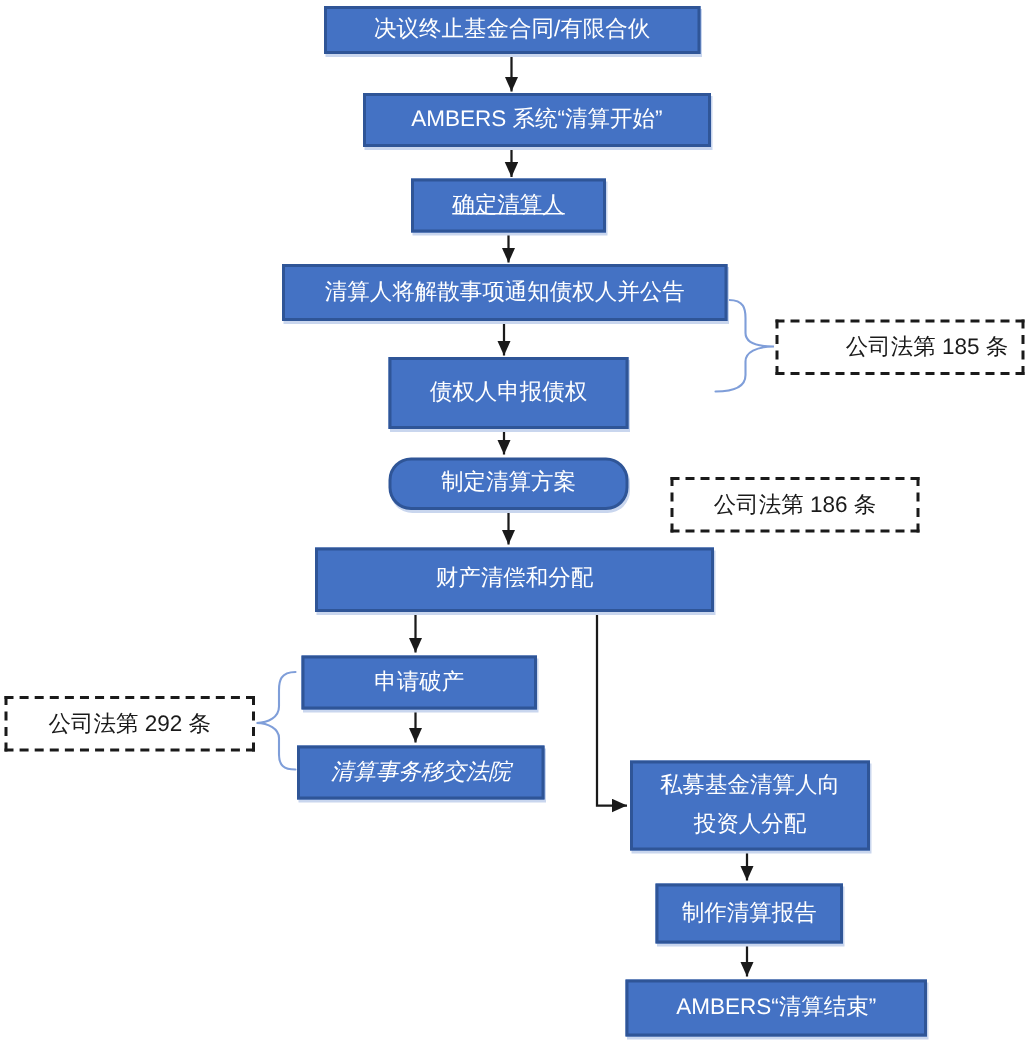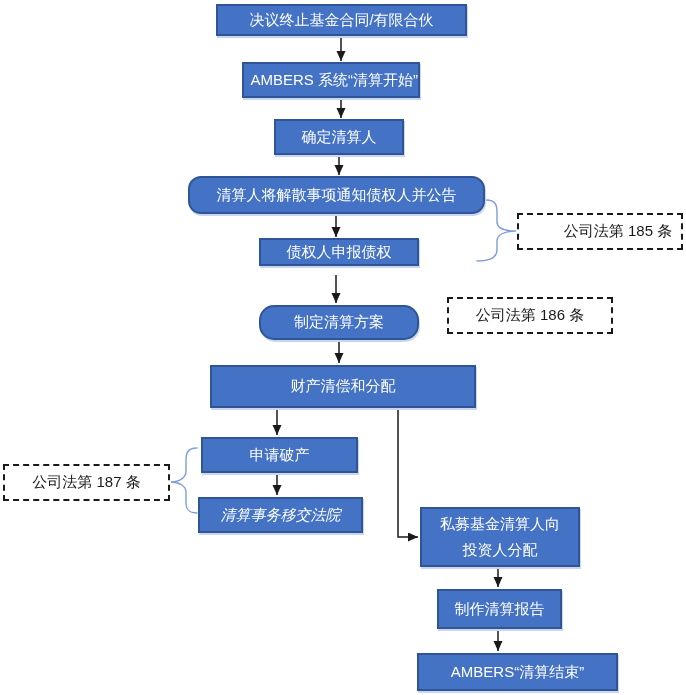--- a/index.html
+++ b/index.html
@@ -92,58 +92,58 @@
                C504,231 497,235 497,241 L497,250 C497,258 489,261 477,261"></path>
       <path class="brace" d="M197,448 C187,448 186,454 186,460 L186,471 C186,478 179,482 171,482
                C179,482 186,486 186,492 L186,503 C186,510 189,513 197,513"></path>
     </g>
   </svg>
 
   <div class="node" style="left:216px; top:4px; width:251px; height:32px;">
     <span>决议终止基金合同/有限合伙</span>
   </div>
 
-  <div class="node" style="left:242px; top:62px; width:178px; height:36px;justify-content:flex-end;">
+  <div class="node" style="left:242px; top:62px; width:232px; height:36px;">
     <span>AMBERS 系统“清算开始”</span>
   </div>
 
-  <div class="node" style="left:274px; top:119px; width:130px; height:36px;">
+  <div class="node" style="left:274px; top:119px; width:130px; height:36px;text-decoration:underline;">
     <span>确定清算人</span>
   </div>
 
-  <div class="node" style="left:188px; top:176px; width:297px; height:38px;border-radius:13px;">
+  <div class="node" style="left:188px; top:176px; width:297px; height:38px;">
     <span>清算人将解散事项通知债权人并公告</span>
   </div>
 
-  <div class="node" style="left:259px; top:238px; width:160px; height:28px;">
+  <div class="node" style="left:259px; top:238px; width:160px; height:48px;">
     <span>债权人申报债权</span>
   </div>
 
   <div class="note" style="left:517px; top:213px; width:166px; height:37px;padding-left:36px;">
     <span>公司法第 185 条</span>
   </div>
 
   <div class="node" style="left:259px; top:305px; width:160px; height:35px;border-radius:15px;">
     <span>制定清算方案</span>
   </div>
 
-  <div class="note" style="left:447px; top:297px; width:166px; height:37px;">
+  <div class="note" style="left:447px; top:318px; width:166px; height:37px;">
     <span>公司法第 186 条</span>
   </div>
 
   <div class="node" style="left:210px; top:365px; width:266px; height:43px;">
     <span>财产清偿和分配</span>
   </div>
 
   <div class="node" style="left:201px; top:437px; width:157px; height:36px;">
     <span>申请破产</span>
   </div>
 
   <div class="note" style="left:3px; top:464px; width:167px; height:37px;">
-    <span>公司法第 187 条</span>
+    <span>公司法第 292 条</span>
   </div>
 
   <div class="node" style="left:198px; top:497px; width:165px; height:36px;font-style:italic;">
     <span>清算事务移交法院</span>
   </div>
 
   <div class="node two-line" style="left:420px; top:507px; width:160px; height:60px;">
     <span>私募基金清算人向</span>
     <span>投资人分配</span>
   </div>

